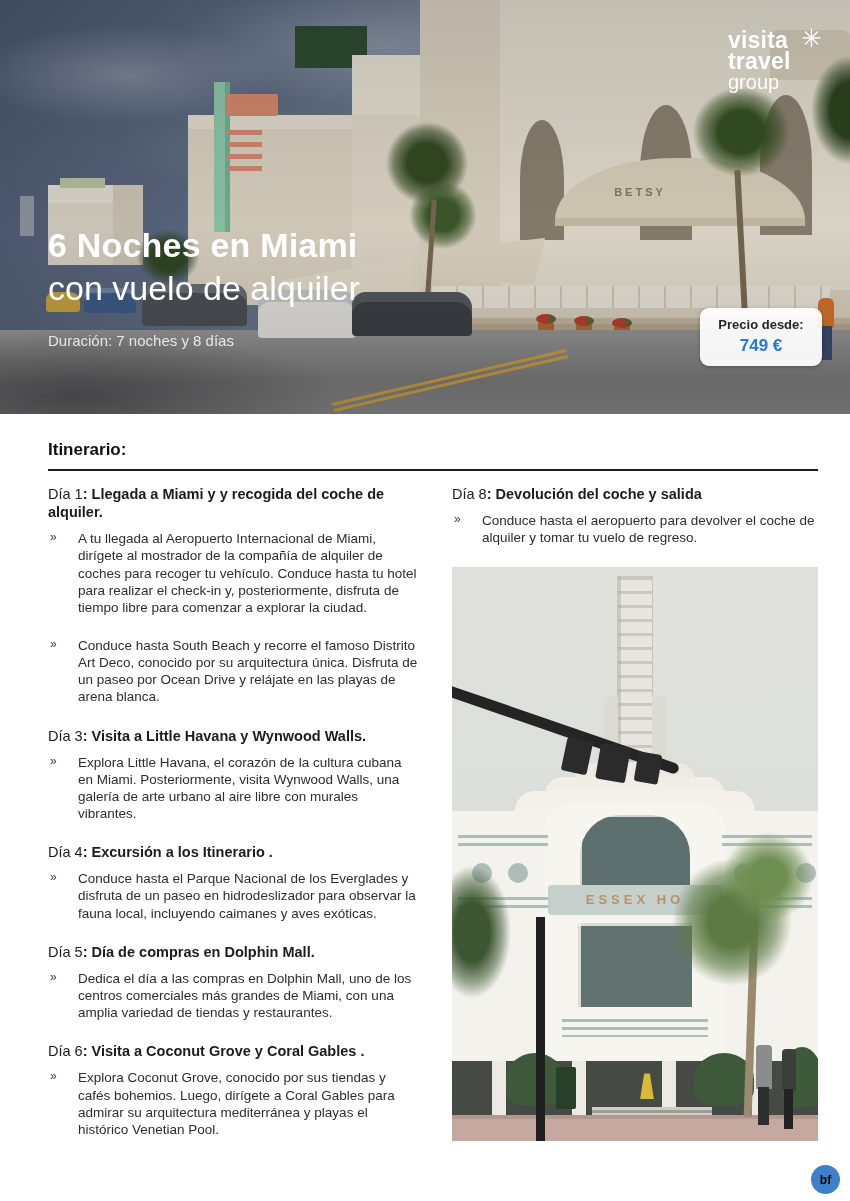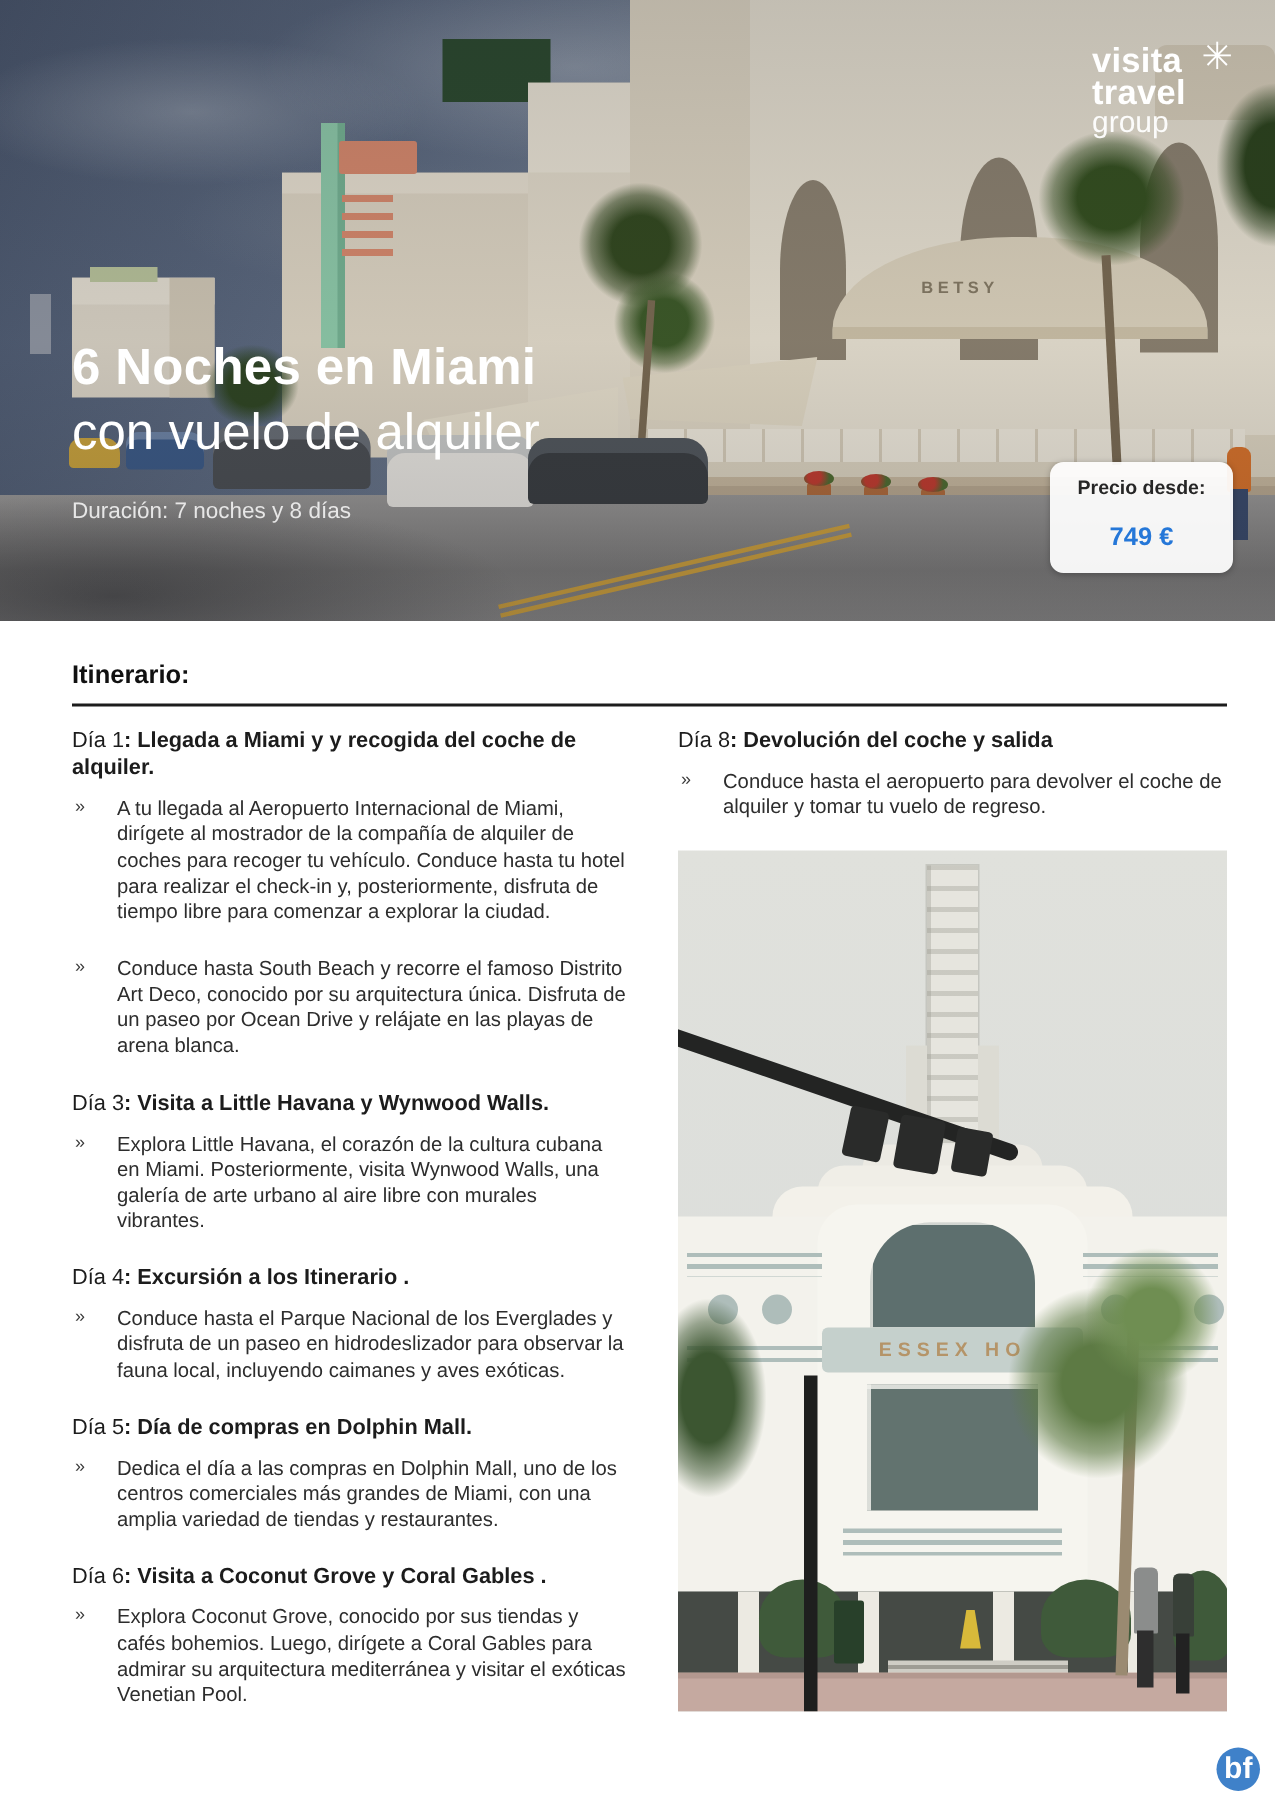--- a/index.html
+++ b/index.html
@@ -91,25 +91,25 @@
 
   
   .logo { position:absolute; top:30px; right:32px; width:90px; color:#ffffff; line-height:21px; z-index:5; }
   .logo .mark { position:absolute; top:-2px; right:-4px; font-size:25px; line-height:20px; }
   .logo .w1, .logo .w2 { font-size:23px; font-weight:700; letter-spacing:.2px; }
   .logo .w3 { font-size:20px; font-weight:400; opacity:.95; }
   .hero-title { position:absolute; left:48px; top:226px; z-index:5; color:#ffffff; }
   .hero-title .t1 { font-size:34px; font-weight:700; letter-spacing:.2px; }
   .hero-title .t2 { font-size:34px; font-weight:400; margin-top:4px; }
   .hero-duration { position:absolute; left:48px; top:332px; z-index:5; font-size:15px; color:rgba(255,255,255,.82); }
-  .price-badge { position:absolute; right:28px; top:308px; z-index:6; width:122px; height:74px;
+  .price-badge { position:absolute; right:28px; top:308px; z-index:6; width:122px; height:58px;
       background:rgba(255,255,255,.93); border-radius:9px; text-align:center; padding-top:9px;
       box-shadow:0 1px 4px rgba(0,0,0,.25); }
   .price-badge .pl { font-size:13px; font-weight:700; color:#262626; }
-  .price-badge .pv { font-size:17px; font-weight:700; color:#2577d8; margin-top:16px; }
+  .price-badge .pv { font-size:17px; font-weight:700; color:#2577d8; margin-top:4px; }
 
   
   .content { position:absolute; left:48px; top:440px; width:770px; }
   .itin-head { font-size:17px; font-weight:700; color:#111111; }
   .itin-rule { border:none; border-top:2px solid #1c1c1c; margin-top:9px; }
   .cols { display:flex; margin-top:14px; }
   .col-left { width:372px; }
   .col-right { width:366px; margin-left:32px; }
   .day { margin-bottom:21px; }
   .day-h { font-size:14.5px; font-weight:400; color:#1c1c1c; line-height:1.25; }
@@ -178,21 +178,21 @@
   .tl2 { left:146px; top:178px; width:30px; height:36px; transform:rotate(10deg); }
   .tl3 { left:184px; top:186px; width:24px; height:30px; transform:rotate(10deg); }
   .ppl { border-radius:4px 4px 1px 1px; }
   .ppl1 { left:304px; top:478px; width:16px; height:44px; background:#8b8d8c; }
   .ppl1:after { content:""; position:absolute; top:42px; left:2px; width:11px; height:38px; background:#2e2e2e; }
   .ppl2 { left:330px; top:482px; width:14px; height:42px; background:#384038; }
   .ppl2:after { content:""; position:absolute; top:40px; left:2px; width:9px; height:40px; background:#222; }
 
   
   .bf-badge { position:absolute; right:10px; bottom:7px; width:29px; height:29px; border-radius:50%;
-      background:#3f81c9; color:#ffffff; font-size:20px; font-weight:700;
+      background:#3f81c9; color:#000000; font-size:12px; font-weight:700;
       display:flex; align-items:center; justify-content:center; }
 </style>
 </head>
 <body>
 
 <div class="page">
 
   <div class="hero">
     <div class="clouds"></div>
     <div class="bldg b-far-tower"></div>
@@ -298,21 +298,21 @@
           <div class="day-item">
             <span class="bullet">»</span>
             <p class="day-body">Dedica el día a las compras en Dolphin Mall, uno de los centros comerciales más grandes de Miami, con una amplia variedad de tiendas y restaurantes.</p>
           </div>
         </section>
 
         <section class="day">
           <h3 class="day-h"><span class="day-label">Día 6</span><span class="day-sep">: </span><span class="day-title">Visita a Coconut Grove y Coral Gables .</span></h3>
           <div class="day-item">
             <span class="bullet">»</span>
-            <p class="day-body">Explora Coconut Grove, conocido por sus tiendas y cafés bohemios. Luego, dirígete a Coral Gables para admirar su arquitectura mediterránea y visitar el exóticas Venetian Pool.</p>
+            <p class="day-body">Explora Coconut Grove, conocido por sus tiendas y cafés bohemios. Luego, dirígete a Coral Gables para admirar su arquitectura mediterránea y playas el histórico Venetian Pool.</p>
           </div>
         </section>
 
       </div>
 
       <div class="col-right">
 
         <section class="day">
           <h3 class="day-h"><span class="day-label">Día 8</span><span class="day-sep">: </span><span class="day-title">Devolución del coche y salida</span></h3>
           <div class="day-item">

